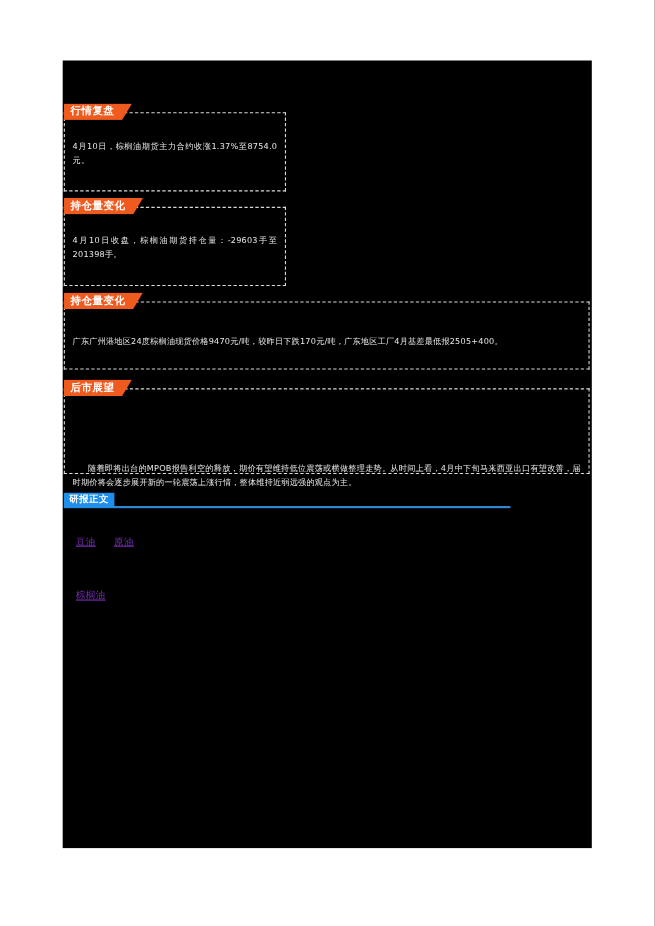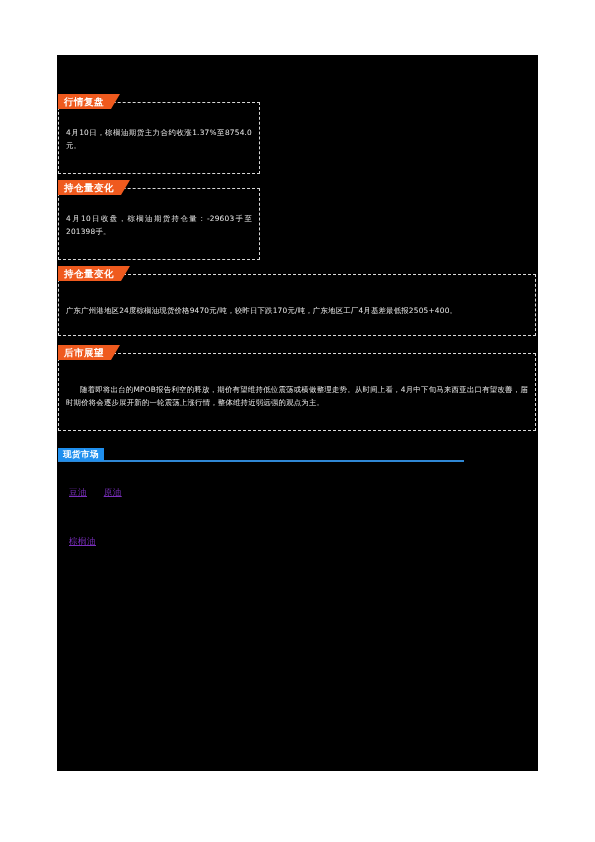--- a/index.html
+++ b/index.html
@@ -59,21 +59,21 @@
     position: absolute;
     left: 7px;
     right: 7px;
     top: 24px;
     font-size: 7.4px;
     line-height: 12.5px;
     color: #e8e8e8;
     letter-spacing: .2px;
     text-align: justify;
   }
-  .sec-body.indent { text-indent: 14px; }
+  .sec-body.indent { text-indent: 14px; margin-top: 36px; }
 
   
   #research-head {
     position: absolute;
     left: 1px;
     top: 393px;
     width: 406px;
     height: 16px;
   }
   #research-rule {
@@ -134,21 +134,21 @@
     <div class="sec-body" style="top:30px;">广东广州港地区24度棕榈油现货价格9470元/吨，较昨日下跌170元/吨，广东地区工厂4月基差最低报2505+400。</div>
   </div>
 
   <div class="section-box wide" style="left:1px; top:298px; height:78px;">
     <div class="tag-orange">后市展望</div>
     <div class="sec-body indent" style="top:30px;">随着即将出台的MPOB报告利空的释放，期价有望维持低位震荡或横做整理走势。从时间上看，4月中下旬马来西亚出口有望改善，届时期价将会逐步展开新的一轮震荡上涨行情，整体维持近弱远强的观点为主。</div>
   </div>
 
   <div id="research-head">
     <div id="research-rule"></div>
-    <div class="tag-blue">现货市场</div>
+    <div class="tag-blue">研报正文</div>
   </div>
 
   <div class="link-row" style="left:12px; top:432px;">
     <a href="#" class="doc-link">豆油</a>
     <a href="#" class="doc-link">原油</a>
   </div>
 
   <div class="link-row" style="left:12px; top:464px;margin-top:17px;">
     <a href="#" class="doc-link">棕榈油</a>
   </div>

